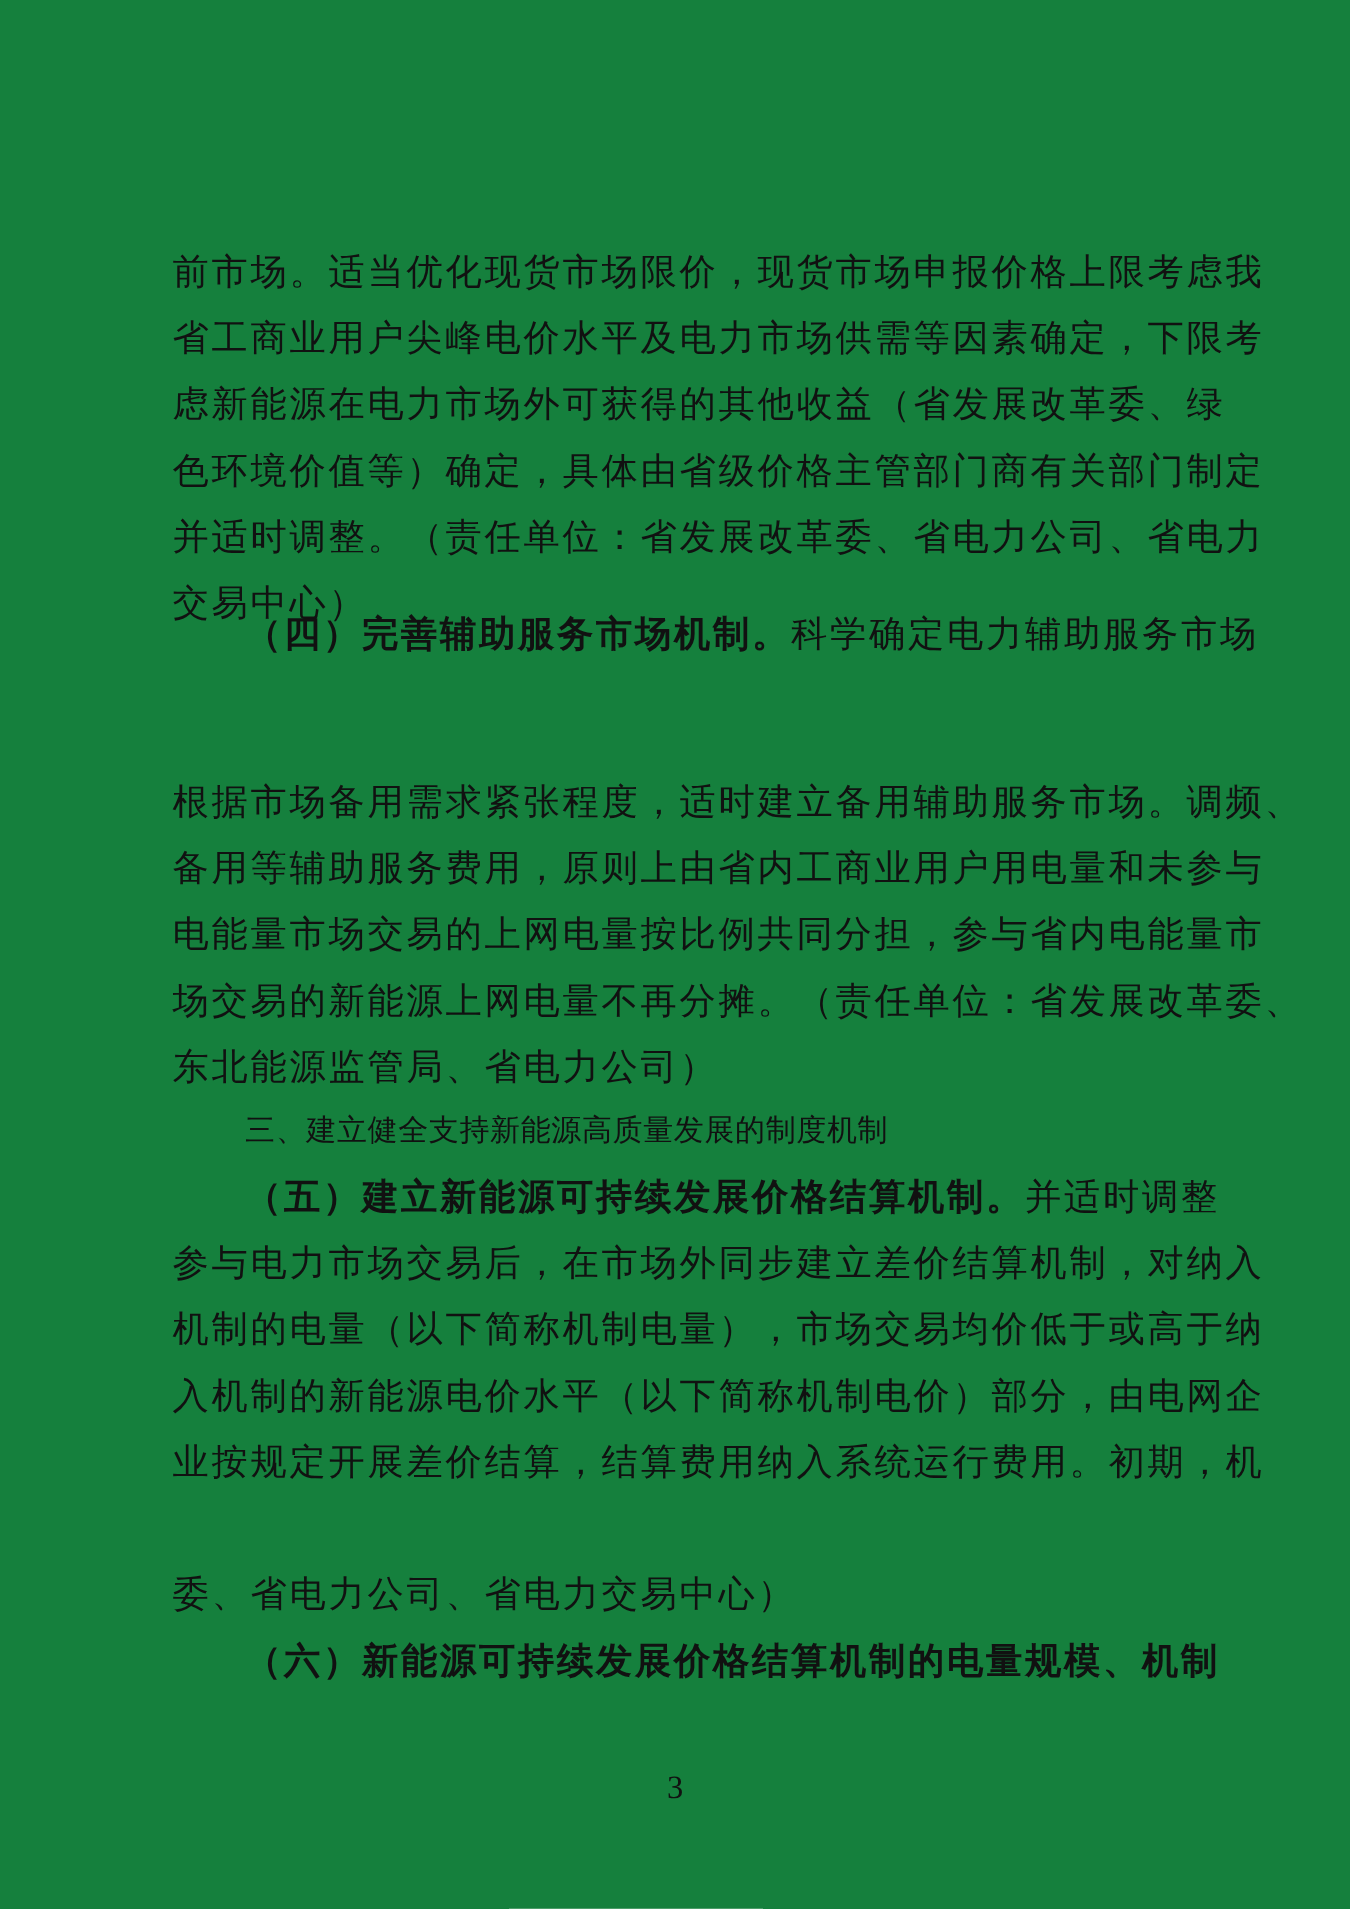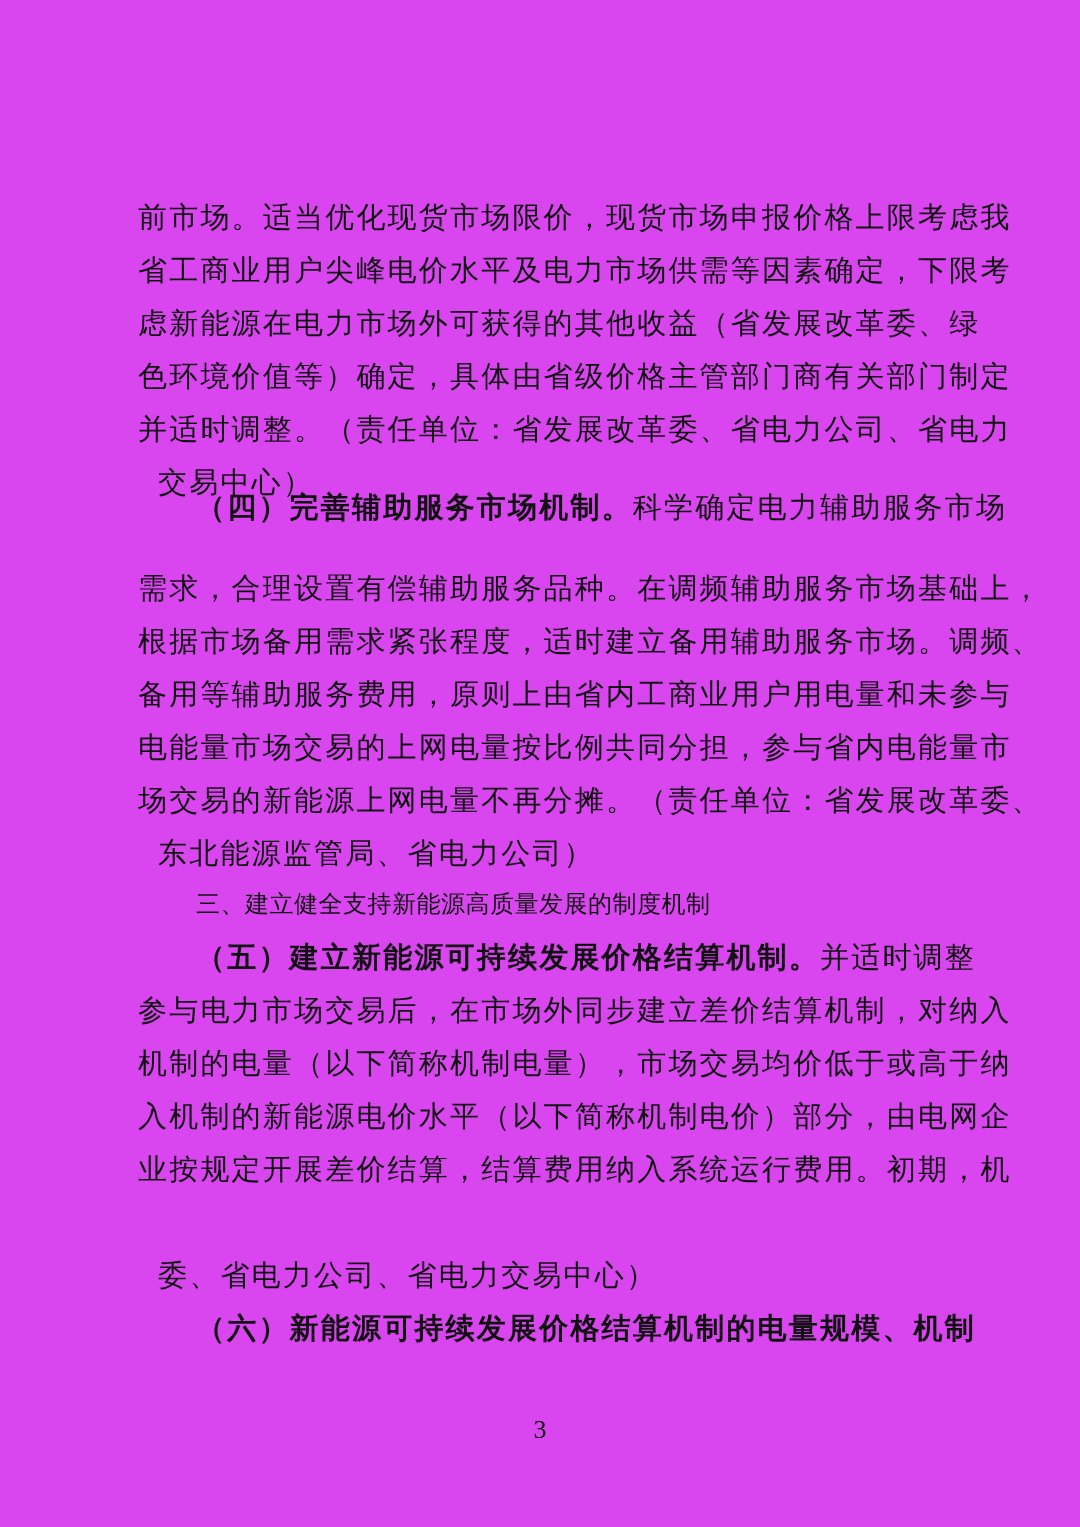--- a/index.html
+++ b/index.html
@@ -14,21 +14,21 @@
       overflow: hidden;
       color: #111111;
       font-family: "DejaVu Serif", "Liberation Serif", serif;
     }
     .page {
       position: absolute;
       left: 0;
       top: 0;
       width: 1080px;
       height: 1527px;
-      background: #d946ef;
+      background: #15803d;
       text-decoration: underline;
     }
     .line {
       position: absolute;
       left: 138px;
       width: 800px;
       height: 50px;
       font-size: 29px;
       line-height: 50px;
       white-space: nowrap;
@@ -36,21 +36,20 @@
       text-align: justify;
       text-align-last: justify;
     }
     .line.indent {
       left: 196px;
       width: 742px;
     }
     .line.short {
       text-align-last: left;
       width: auto;
-      margin-left: 20px;
     }
     .bold {
       font-weight: bold;
     }
     .heading {
       position: absolute;
       left: 196px;
       height: 50px;
       font-size: 24px;
       line-height: 50px;
@@ -77,21 +76,20 @@
   <div class="line" style="top:192px">前市场。适当优化现货市场限价，现货市场申报价格上限考虑我</div>
   <div class="line" style="top:245px">省工商业用户尖峰电价水平及电力市场供需等因素确定，下限考</div>
   <div class="line" style="top:298px">虑新能源在电力市场外可获得的其他收益（省发展改革委、绿</div>
   <div class="line" style="top:351px">色环境价值等）确定，具体由省级价格主管部门商有关部门制定</div>
   <div class="line" style="top:404px">并适时调整。（责任单位：省发展改革委、省电力公司、省电力</div>
   <div class="line short" style="top:457px">交易中心）</div>
 
   <div class="line indent" style="top:482px">
     <span class="bold">（四）完善辅助服务市场机制。</span><span>科学确定电力辅助服务市场</span>
   </div>
-  <div class="line" style="top:563px">需求，合理设置有偿辅助服务品种。在调频辅助服务市场基础上，</div>
   <div class="line" style="top:616px">根据市场备用需求紧张程度，适时建立备用辅助服务市场。调频、</div>
   <div class="line" style="top:669px">备用等辅助服务费用，原则上由省内工商业用户用电量和未参与</div>
   <div class="line" style="top:722px">电能量市场交易的上网电量按比例共同分担，参与省内电能量市</div>
   <div class="line" style="top:775px">场交易的新能源上网电量不再分摊。（责任单位：省发展改革委、</div>
   <div class="line short" style="top:828px">东北能源监管局、省电力公司）</div>
 
   <div class="heading" style="top:879px">三、建立健全支持新能源高质量发展的制度机制</div>
 
   <div class="line indent" style="top:932px">
     <span class="bold">（五）建立新能源可持续发展价格结算机制。</span><span>并适时调整</span>

